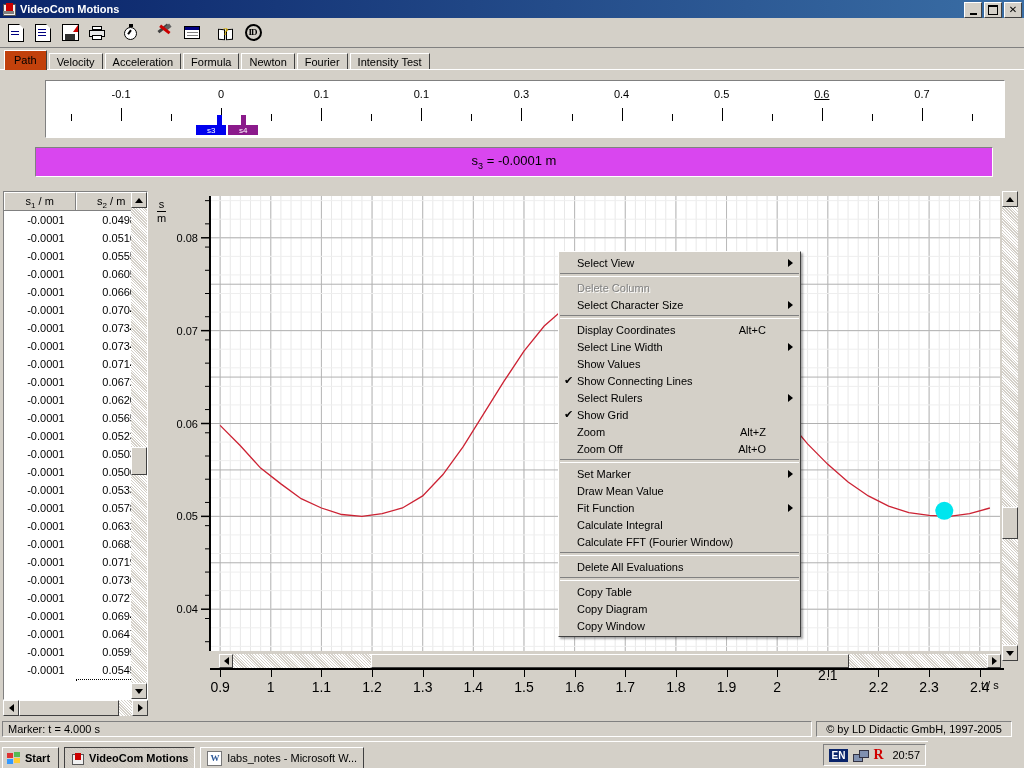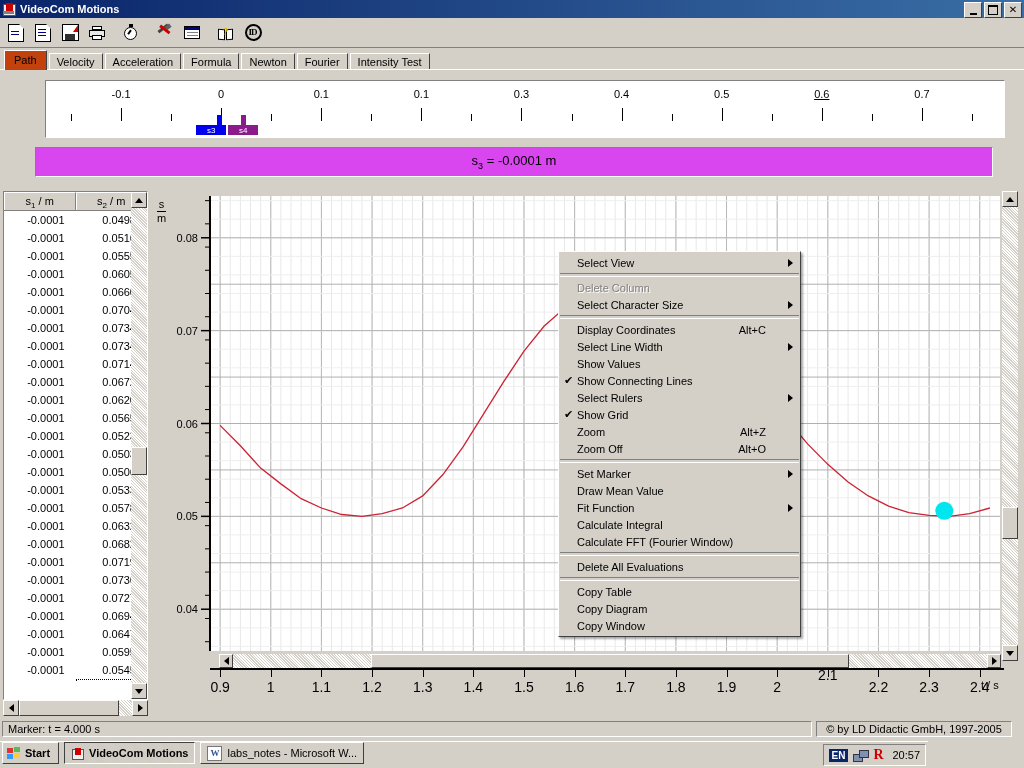--- a/index.html
+++ b/index.html
@@ -190,21 +190,21 @@
   .msep{height:2px;margin:2px 1px;border-top:1px solid #808080;border-bottom:1px solid #fff;}
 
   
   .statusbar{position:absolute;left:0;top:719px;width:1024px;height:20px;background:#d4d0c8;display:flex;align-items:center;}
   .st-panel{
     height:16px;margin:0 2px;display:flex;align-items:center;padding:0 5px;
     border-top:1px solid #808080;border-left:1px solid #808080;
     border-right:1px solid #fff;border-bottom:1px solid #fff;
     font-size:11px;color:#000;box-sizing:border-box;
   }
-  .taskbar{position:absolute;left:0;top:741px;width:928px;height:27px;background:#d4d0c8;border-top:1px solid #fff;display:flex;align-items:flex-start;}
+  .taskbar{position:absolute;left:0;top:741px;width:928px;height:27px;background:#d4d0c8;border-top:1px solid #fff;display:flex;align-items:flex-end;}
   .startbtn{
     height:22px;margin-left:2px;padding:0 8px 0 4px;display:flex;align-items:center;gap:4px;
     border-top:1px solid #fff;border-left:1px solid #fff;
     border-right:1px solid #404040;border-bottom:1px solid #404040;
     background:#d4d0c8;font-weight:bold;font-size:11px;box-sizing:border-box;
   }
   .flag{width:14px;height:13px;position:relative;}
   .flag i{position:absolute;width:6px;height:5px;}
   .tbtask{
     height:22px;margin-left:5px;padding:0 6px;display:flex;align-items:center;gap:5px;

